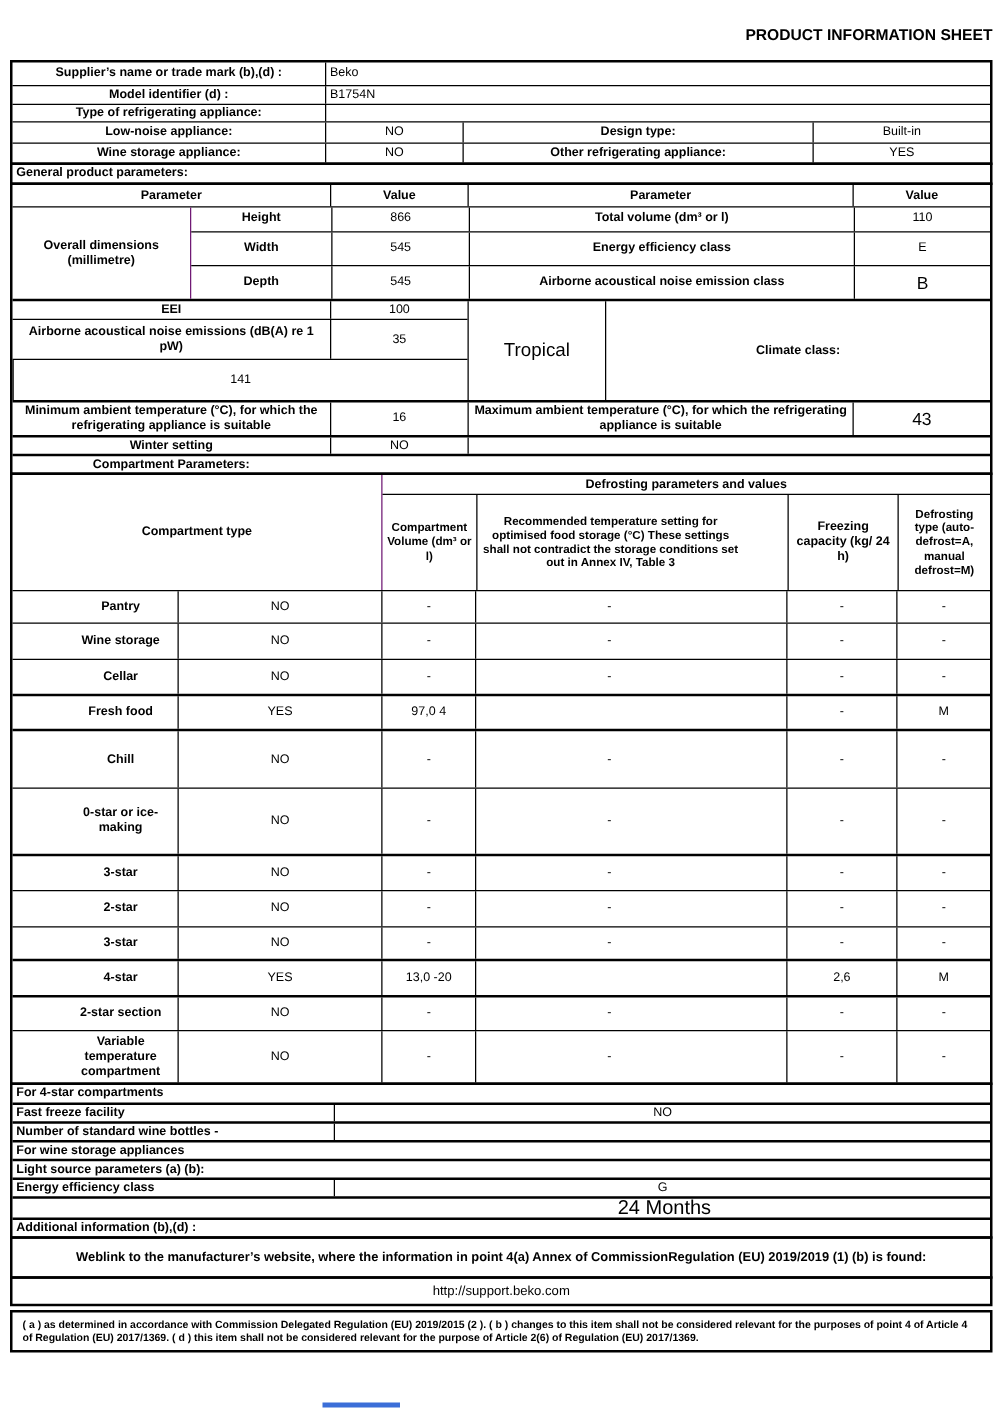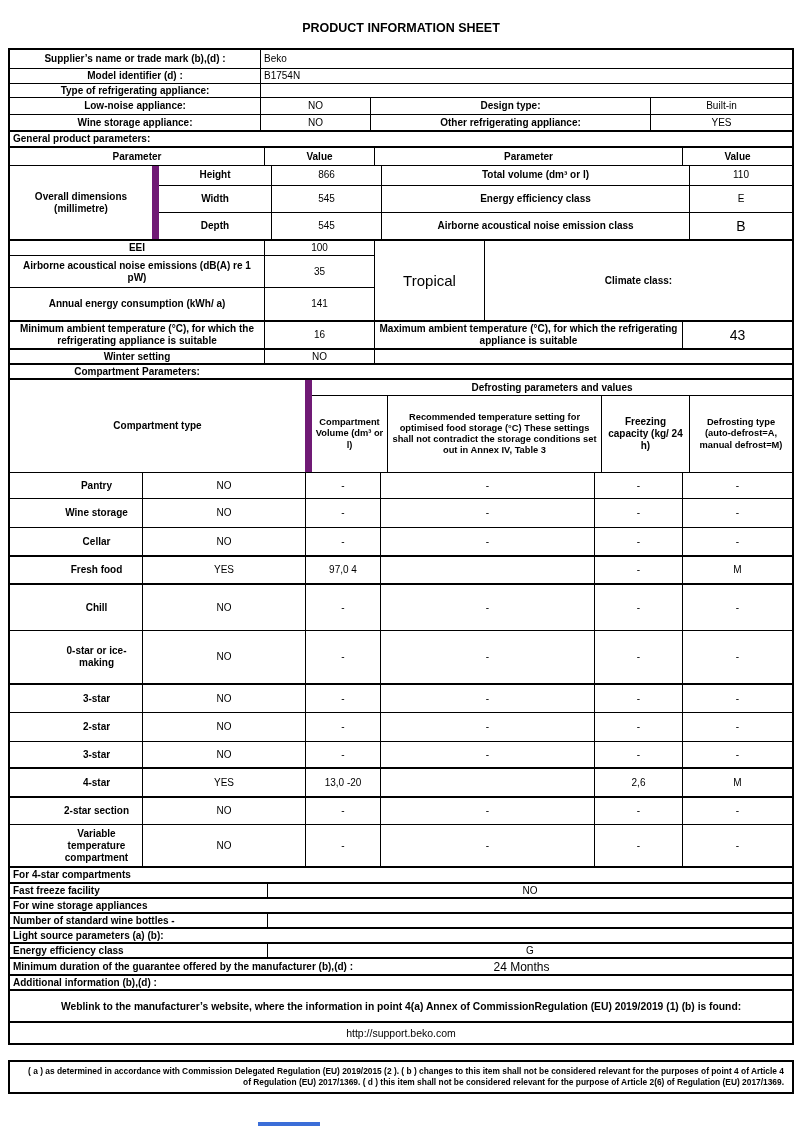--- a/index.html
+++ b/index.html
@@ -1,48 +1,48 @@
 <!DOCTYPE html>
 <html><head>
 <meta charset="utf-8">
 <style>
   html,body{margin:0;padding:0;}
   body{width:802px;height:1134px;background:#fff;color:#000;
        font-family:"Liberation Sans",sans-serif;position:relative;overflow:hidden;}
   .page{position:absolute;left:8px;top:0;width:786px;}
-  .title{font-weight:bold;text-align:center;font-size:12.5px;padding-top:21px;padding-bottom:13px;}
+  .title{font-weight:bold;text-align:right;font-size:12.5px;padding-top:21px;padding-bottom:13px;}
   .box{border:2px solid #000;margin-top:-2px;box-sizing:border-box;}
   .box.first{margin-top:0;}
   .row{display:flex;border-top:1px solid #000;align-items:stretch;box-sizing:border-box;}
   .row.nt{border-top:none;}
   .row.bt2{border-top:2px solid #000;}
   .c{border-left:1px solid #000;display:flex;align-items:center;justify-content:center;
      text-align:center;font-size:10px;line-height:1.2;padding:1px 3px;box-sizing:border-box;overflow:hidden;}
   .c.fc{border-left:none;}
-  .colgrp{display:flex;flex-direction:column;border-left:7px solid #701a75;box-sizing:border-box;}
+  .colgrp{display:flex;flex-direction:column;border-left:1px solid #701a75;box-sizing:border-box;}
   .colgrp.fc{border-left:none;}
   .b{font-weight:bold;}
   .left{justify-content:flex-start;text-align:left;}
   .fx{flex:1;}
   
   .w250{width:250px;}.w110{width:110px;}.w280{width:280px;}
   
   .g1{width:142px;}.g2{width:112px;}.g12{width:254px;}.g3{width:110px;}.g4{width:308px;}
   
-  .k1{width:132px;padding-left:44px;}.k2{width:163px;}.k12{width:295px;}.k3{width:75px;}.k4{width:214px;}.k5{width:88px;}
+  .k1{width:132px;padding-left:44px;}.k2{width:163px;}.k12{width:295px;}.k3{width:75px;}.k4{width:214px;}.k5{width:88px;margin-left:35px;}
   
   .f1{width:257px;}
   .big{font-size:14px;}
   .big2{font-size:15px;}
   .fs9{font-size:9.3px;}
   .weblink{height:30px;display:flex;align-items:center;justify-content:center;
            font-weight:bold;font-size:10.3px;text-align:center;padding:0 40px;box-sizing:border-box;}
   .url{height:20px;display:flex;align-items:center;justify-content:center;font-size:10.5px;}
-  .footnote{margin-top:15px;border:2px solid #000;box-sizing:border-box;
-            font-size:8.4px;font-weight:bold;text-align:right;line-height:1.3;
+  .footnote{margin-top:3px;border:2px solid #000;box-sizing:border-box;
+            font-size:8.4px;font-weight:bold;text-align:left;line-height:1.3;
             padding:4px 8px;}
   .linkmark{position:absolute;left:258px;top:1122px;width:62px;height:4px;background:#3b6ed8;}
 </style>
 </head>
 <body>
 
 <div class="page">
 
   <div class="title">PRODUCT INFORMATION SHEET</div>
 
@@ -113,21 +113,20 @@
       <div class="colgrp fc" style="width:364px">
         <div class="row nt" style="height:14px">
           <div class="c fc g12 b">EEI</div>
           <div class="c fx">100</div>
         </div>
         <div class="row" style="height:33px">
           <div class="c fc g12 b">Airborne acoustical noise emissions (dB(A) re 1 pW)</div>
           <div class="c fx">35</div>
         </div>
         <div class="row" style="height:34px">
-          <div class="c fc g12 b">Annual energy consumption (kWh/ a)</div>
           <div class="c fx">141</div>
         </div>
       </div>
       <div class="c fx big2">Tropical</div>
       <div class="c g4 b">Climate class:</div>
     </div>
     <div class="row bt2" style="height:28px">
       <div class="c fc g12 b">Minimum ambient temperature (°C), for which the refrigerating appliance is suitable</div>
       <div class="c g3">16</div>
       <div class="c g4 b">Maximum ambient temperature (°C), for which the refrigerating appliance is suitable</div>
@@ -260,36 +259,35 @@
 
   <div class="box">
     <div class="row nt" style="height:14px">
       <div class="c fc fx left b">For 4-star compartments</div>
     </div>
     <div class="row bt2" style="height:15px">
       <div class="c fc f1 left b">Fast freeze facility</div>
       <div class="c fx">NO</div>
     </div>
     <div class="row bt2" style="height:15px">
-      <div class="c fc fx left b">For wine storage appliances</div>
-    </div>
-    <div class="row bt2" style="height:15px">
       <div class="c fc f1 left b">Number of standard wine bottles -</div>
       <div class="c fx"></div>
     </div>
     <div class="row bt2" style="height:15px">
+      <div class="c fc fx left b">For wine storage appliances</div>
+    </div>
+    <div class="row bt2" style="height:15px">
       <div class="c fc fx left b">Light source parameters (a) (b):</div>
     </div>
     <div class="row bt2" style="height:15px">
       <div class="c fc f1 left b">Energy efficiency class</div>
       <div class="c fx">G</div>
     </div>
     <div class="row bt2" style="height:17px;position:relative">
-      <div class="c fc fx left b">Minimum duration of the guarantee offered by the manufacturer (b),(d) :</div>
-      <div style="position:absolute;left:247px;top:0;width:529px;height:100%;display:flex;align-items:center;justify-content:center;font-size:12px">24 Months</div>
+      <div style="position:absolute;left:257px;top:0;width:529px;height:100%;display:flex;align-items:center;justify-content:center;font-size:16px">24 Months</div>
     </div>
     <div class="row bt2" style="height:15px">
       <div class="c fc fx left b">Additional information (b),(d) :</div>
     </div>
   </div>
 
   <div class="box">
     <div class="weblink">Weblink to the manufacturer’s website, where the information in point 4(a) Annex of CommissionRegulation (EU) 2019/2019 (1) (b) is found:</div>
   </div>
   <div class="box">

